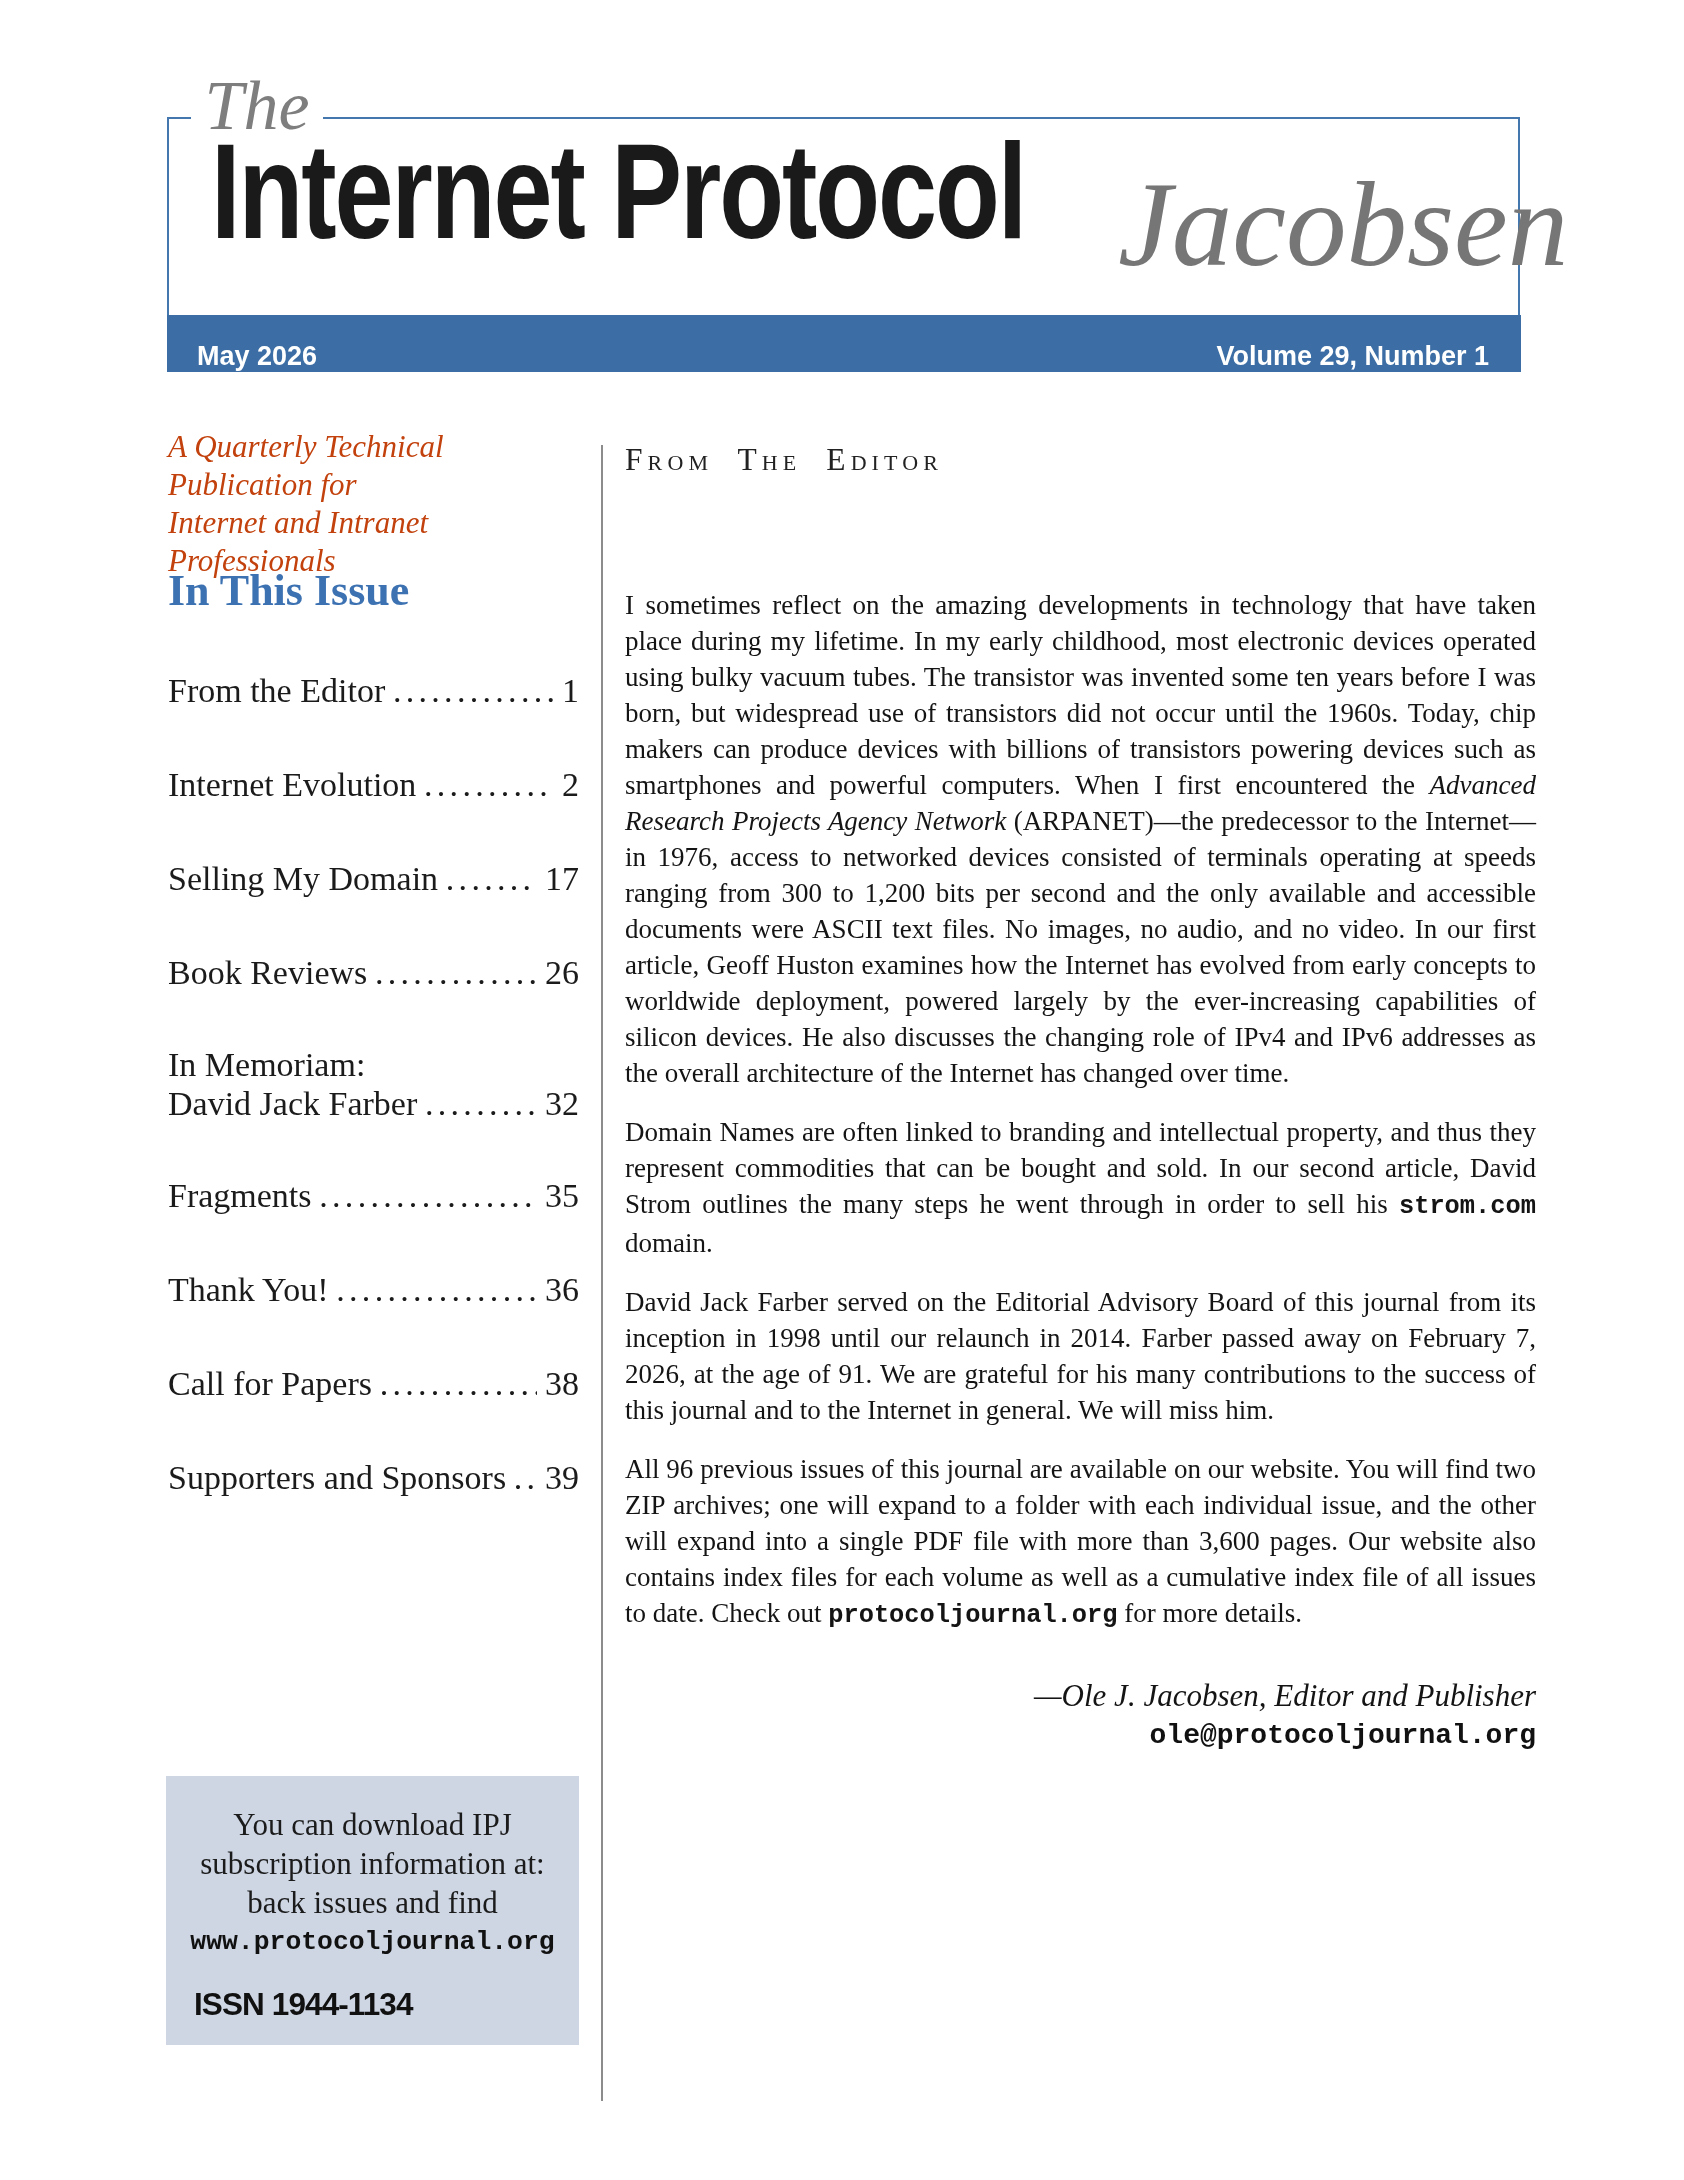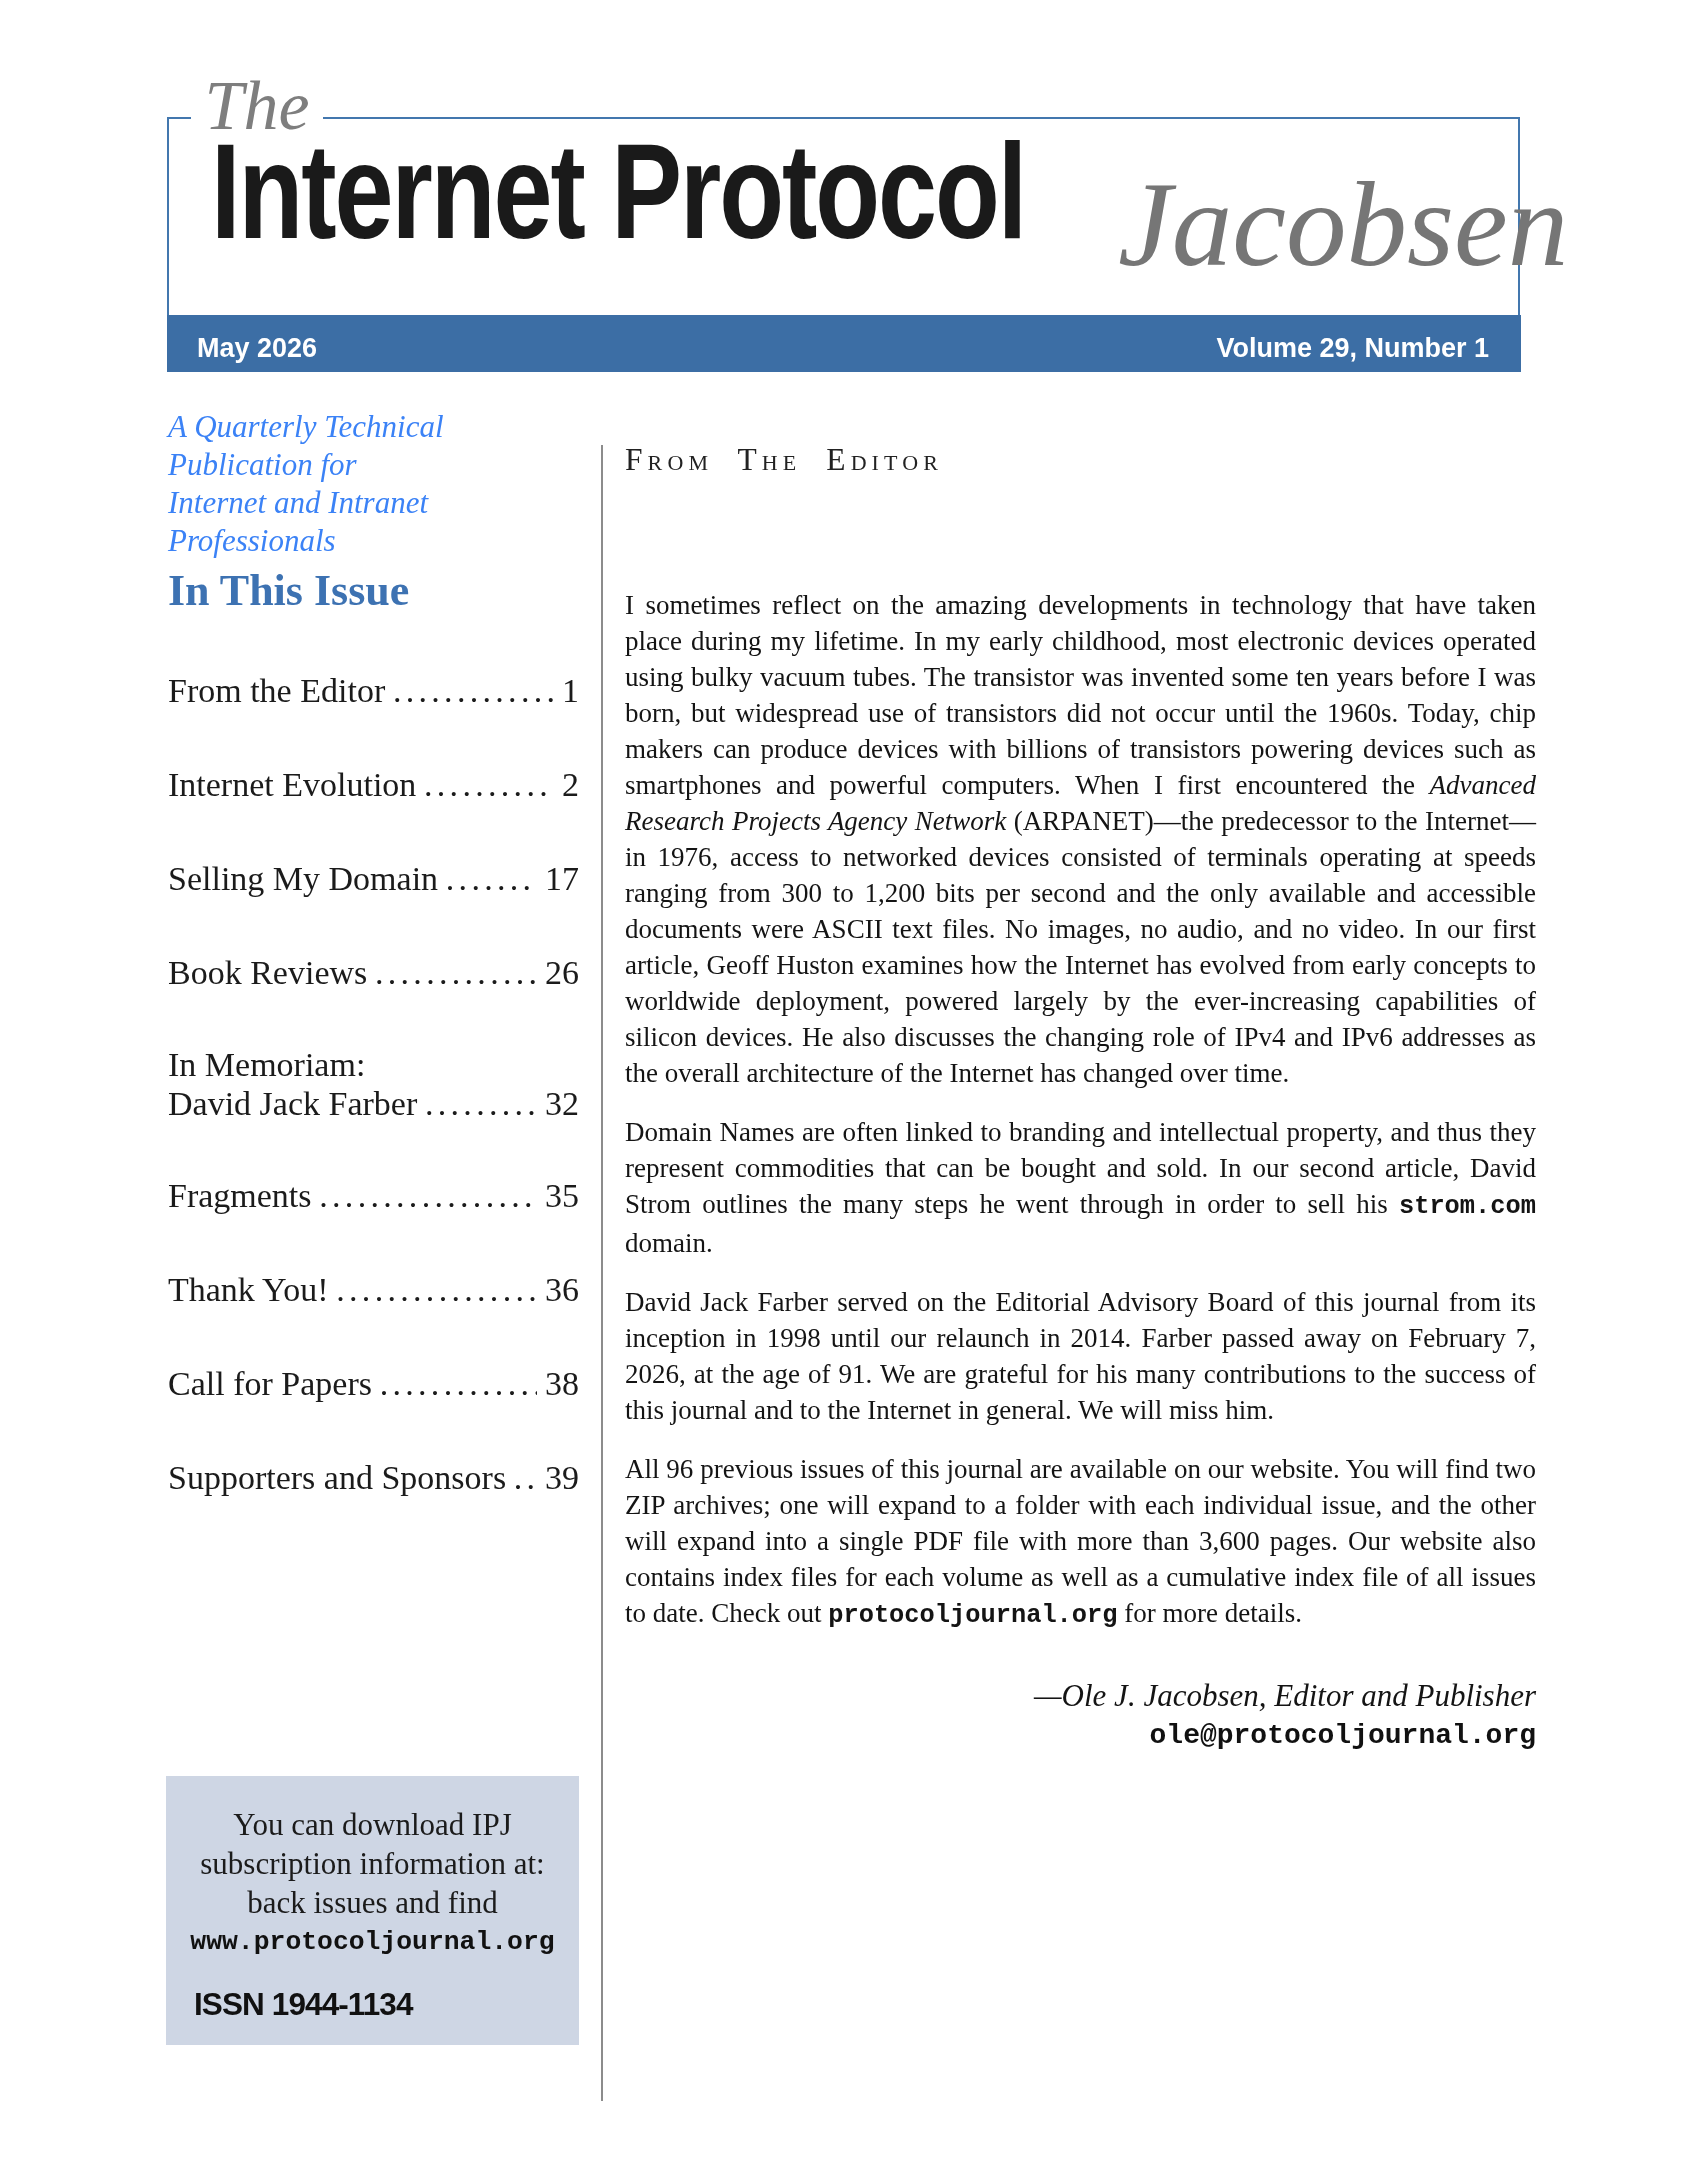--- a/index.html
+++ b/index.html
@@ -56,47 +56,47 @@
     color: #767676;
     white-space: nowrap;
     z-index: 1;
   }
   .issue-banner {
     position: absolute;
     left: 167px; top: 315px;
     width: 1354px; height: 57px;
     background: #3C6EA5;
     display: flex;
-    align-items: center;
+    align-items: flex-end;
     justify-content: space-between;
     padding: 10px 32px 0 30px;
     box-sizing: border-box;
     font-family: "Liberation Sans", sans-serif;
     font-weight: bold;
     font-size: 27px;
     color: #ffffff;
   }
 
   
   .col-divider {
     position: absolute;
     left: 601px; top: 445px;
     width: 1.7px; height: 1656px;
     background: #8c8c8c;
   }
 
   
   .pub-desc {
     position: absolute;
-    left: 168px; top: 408px;
+    left: 168px; top: 428px;
     width: 426px;
     font-style: italic;
     font-size: 31px;
     line-height: 38px;
-    color: #3b82f6;
+    color: #c2410c;
   }
   .pub-desc span { display: block; }
   .issue-title {
     position: absolute;
     left: 168px; top: 566px;
     margin: 0;
     font-size: 44px;
     line-height: 49px;
     font-weight: bold;
     color: #3D72B2;

